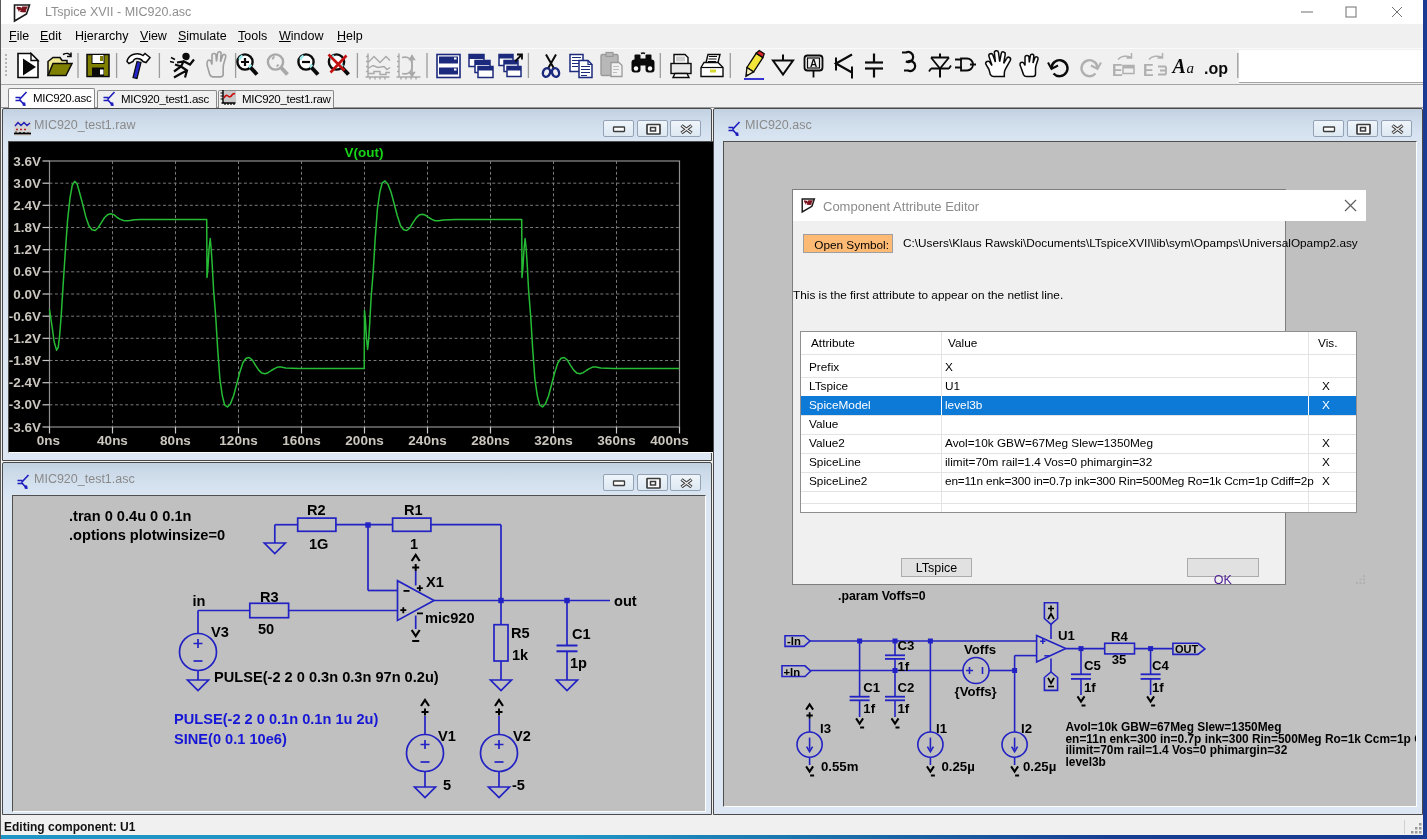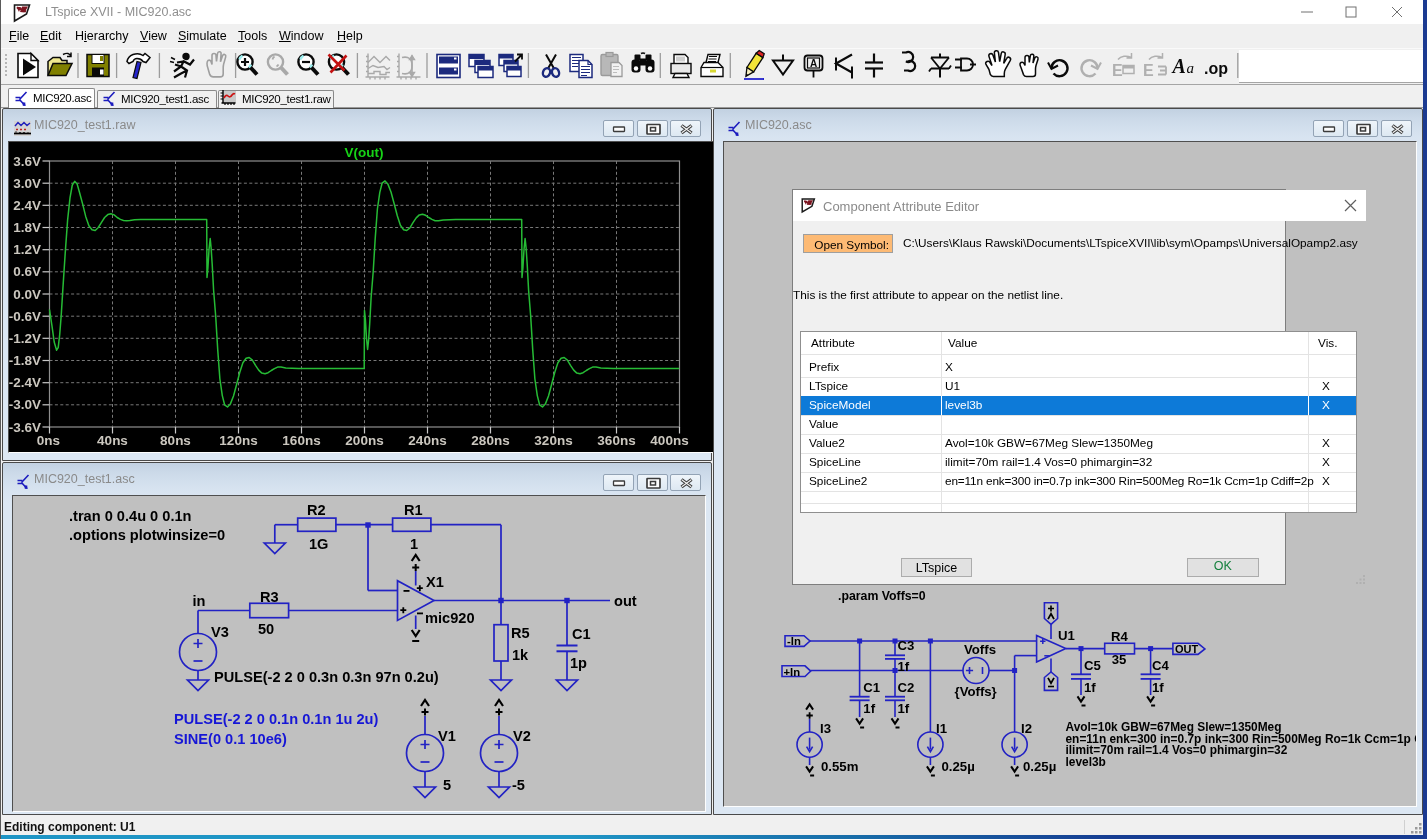--- a/index.html
+++ b/index.html
@@ -782,21 +782,21 @@
 <div class="abs" style="left:16px;top:246.0px;font-size:11.8px;color:#000;white-space:nowrap">Value2</div>
 <div class="abs" style="left:152px;top:246.0px;font-size:11.8px;color:#000;white-space:nowrap">Avol=10k GBW=67Meg Slew=1350Meg</div>
 <div class="abs" style="left:529px;top:246.0px;font-size:11.8px;color:#000;white-space:nowrap">X</div>
 <div class="abs" style="left:16px;top:265.0px;font-size:11.8px;color:#000;white-space:nowrap">SpiceLine</div>
 <div class="abs" style="left:152px;top:265.0px;font-size:11.8px;color:#000;white-space:nowrap">ilimit=70m rail=1.4 Vos=0 phimargin=32</div>
 <div class="abs" style="left:529px;top:265.0px;font-size:11.8px;color:#000;white-space:nowrap">X</div>
 <div class="abs" style="left:16px;top:284.0px;font-size:11.8px;color:#000;white-space:nowrap">SpiceLine2</div>
 <div class="abs" style="left:152px;top:284.0px;font-size:11.8px;color:#000;white-space:nowrap"><span style="letter-spacing:-0.15px">en=11n enk=300 in=0.7p ink=300 Rin=500Meg Ro=1k Ccm=1p Cdiff=2p</span></div>
 <div class="abs" style="left:529px;top:284.0px;font-size:11.8px;color:#000;white-space:nowrap">X</div>
 <div class="abs" style="left:108px;top:367.5px;width:71px;height:19px;background:#e1e1e1;border:1px solid #acacac;font-size:12.5px;color:#000;text-align:center;padding-top:2px">LTspice</div>
-<div class="abs" style="left:393.5px;top:367.5px;width:72.5px;height:19px;background:#e1e1e1;border:1px solid #acacac;font-size:12.5px;color:#15803d;text-align:center;padding-top:0">OK</div>
+<div class="abs" style="left:393.5px;top:367.5px;width:72.5px;height:19px;background:#e1e1e1;border:1px solid #acacac;font-size:12.5px;color:#4c1d95;text-align:center;padding-top:14px">OK</div>
 <svg class="abs" style="left:563px;top:384px" width="10" height="10" viewBox="0 0 10 10">
       <g fill="#b0b0b0">
         <rect x="7" y="1" width="2" height="2"></rect>
         <rect x="7" y="4.5" width="2" height="2"></rect>
         <rect x="3.5" y="4.5" width="2" height="2"></rect>
         <rect x="7" y="8" width="2" height="2"></rect>
         <rect x="3.5" y="8" width="2" height="2"></rect>
         <rect x="0" y="8" width="2" height="2"></rect>
       </g>
     </svg>

